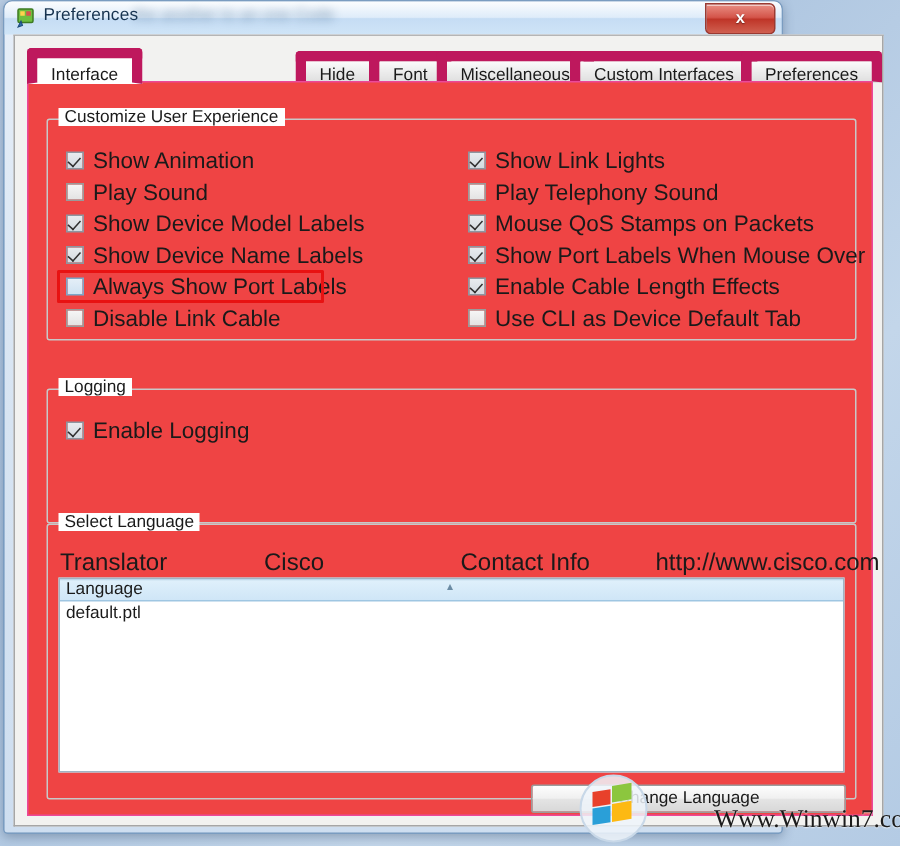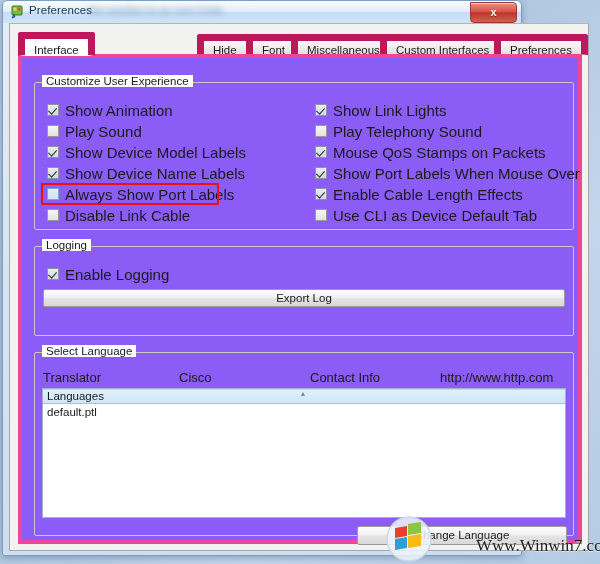--- a/index.html
+++ b/index.html
@@ -131,22 +131,22 @@
     z-index: 5;
     font-weight: normal;
   }
 
   
   #tabpanel {
     position: absolute;
     left: 8px; top: 30px;
     width: 564px;
     height: 490px;
-    background: #8b5cf6;
-    border: 4px solid #ec4899;
+    background: #ef4444;
+    border: 1px solid #ec4899;
     box-sizing: border-box;
   }
 
   
   .group {
     position: absolute;
     border: 1px solid #c8c8c8;
     border-radius: 2px;
     box-sizing: border-box;
     background: transparent;
@@ -219,21 +219,21 @@
     border-radius: 2px;
     font-size: 11.5px;
     color: #1a1a1a;
     text-align: center;
     white-space: nowrap;
   }
 
   
   .lang-hdr {
     position: absolute;
-    font-size: 13px;
+    font-size: 16px;
     color: #1a1a1a;
     white-space: nowrap;
   }
   #langlist {
     position: absolute;
     box-sizing: border-box;
     background: #ffffff;
     border: 1px solid #a0b4c4;
   }
   #lang-sel {
@@ -378,43 +378,42 @@
         <div class="cb-row" style="left:280px; top:104px;">
           <span class="cb checked"></span>
           <span class="cb-label">Enable Cable Length Effects</span>
         </div>
         <div class="cb-row" style="left:280px; top:125px;">
           <span class="cb"></span>
           <span class="cb-label">Use CLI as Device Default Tab</span>
         </div>
       </div>
 
-      <div class="group" style="left:12px; top:188px; width:540px; height:90px;">
+      <div class="group" style="left:12px; top:204px; width:540px; height:90px;">
         <span class="group-legend">Logging</span>
 
         <div class="cb-row" style="left:12px; top:20px;">
           <span class="cb checked"></span>
           <span class="cb-label">Enable Logging</span>
         </div>
 
-        <div class="btn" style="left:8px; top:42px; width:522px; height:18px; line-height:16px;">Export Log</div>
       </div>
 
       <div class="group" style="left:12px; top:294px; width:540px; height:184px;padding-left:16px;">
         <span class="group-legend">Select Language</span>
 
         <span class="lang-hdr" style="left:8px;   top:17px;">Translator</span>
         <span class="lang-hdr" style="left:144px; top:17px;">Cisco</span>
         <span class="lang-hdr" style="left:275px; top:17px;text-align:center;">Contact Info</span>
-        <span class="lang-hdr" style="left:405px; top:17px;">http://www.http.com</span>
+        <span class="lang-hdr" style="left:405px; top:17px;">http://www.cisco.com</span>
 
         <div id="langlist" style="left:7px; top:35px; width:524px; height:130px;">
           <div id="lang-sel"></div>
           <span id="sort-arrow" style="left:258px; top:1px;">▴</span>
-          <span class="lang-item" style="top:1px;">Languages</span>
+          <span class="lang-item" style="top:1px;">Language</span>
           <span class="lang-item" style="top:17px;">default.ptl</span>
         </div>
 
         <div class="btn" style="left:322px; top:173px; width:210px; height:19px; line-height:17px;">Change Language</div>
       </div>
 
     </div>
   </div>
 </div>
 

